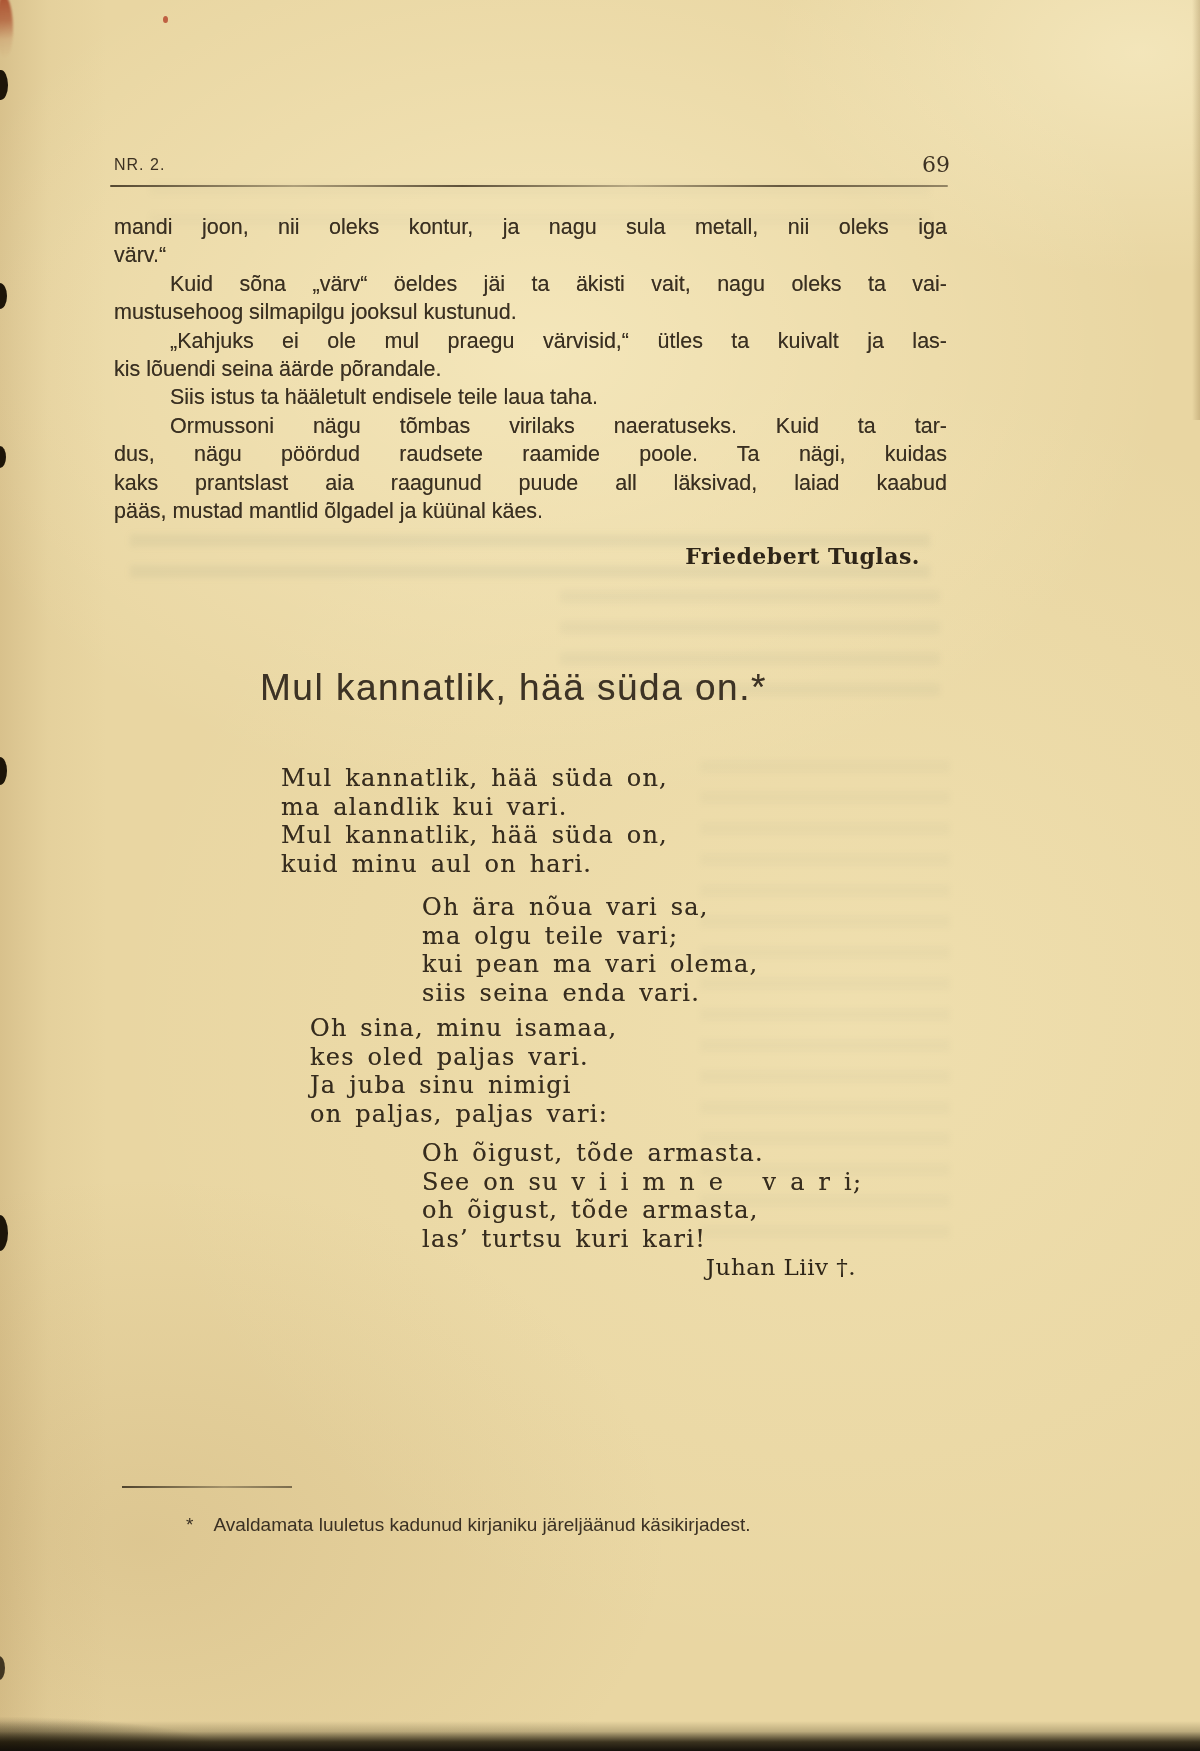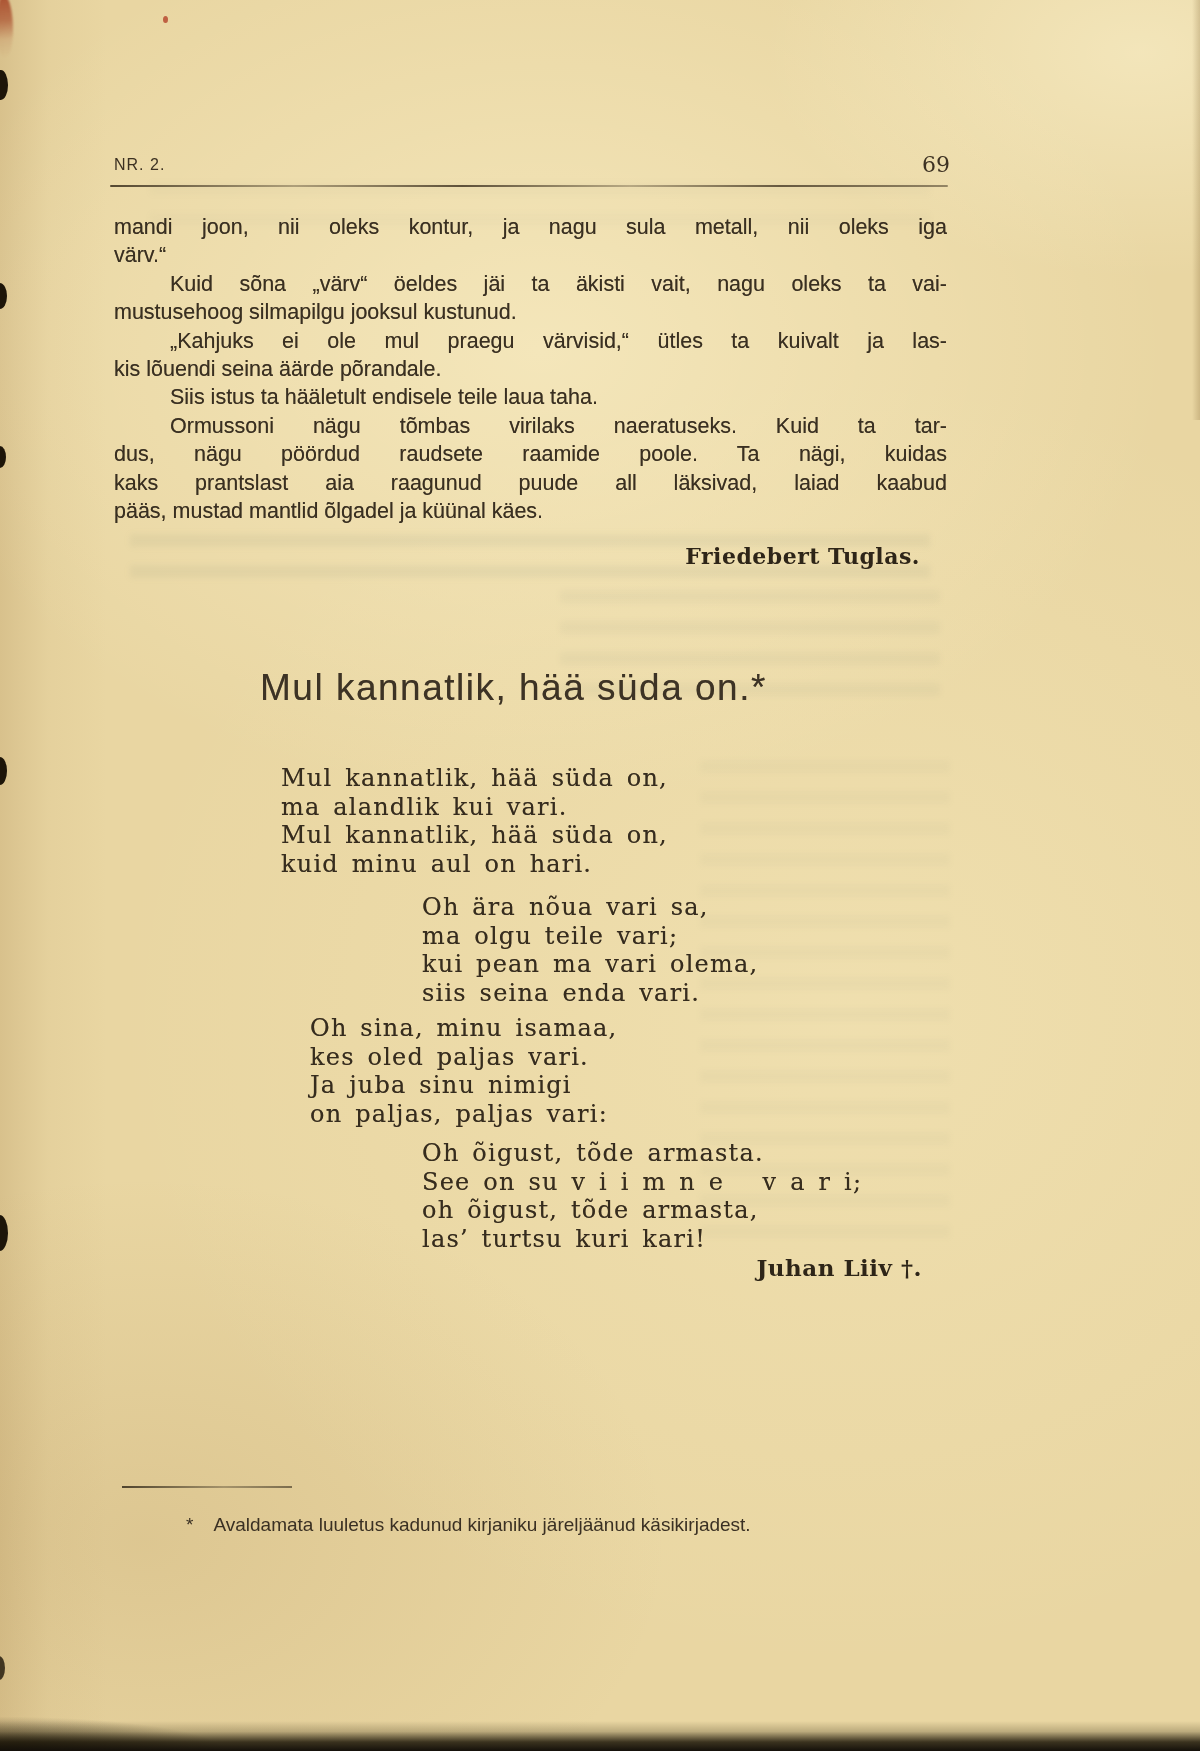--- a/index.html
+++ b/index.html
@@ -38,22 +38,22 @@
   
   .poem-title { position:absolute; left:260px; top:667px; font-size:37px; letter-spacing:1.5px;
     color:#3d3325; white-space:pre; text-shadow:0 0 0.6px rgba(61,51,37,0.5);text-align:center; }
   .stanza { position:absolute; font-family:"DejaVu Serif", serif; font-size:24px; color:#362c1e;
     letter-spacing:1.2px; word-spacing:4px; }
   .stanza .pln { line-height:28.6px; white-space:pre; text-shadow:0 0 0.5px rgba(54,44,30,0.5); }
   .s1 { left:281px; top:764px; }
   .s2 { left:422px; top:893px; }
   .s3 { left:290px; top:1014px;margin-left:20px; }
   .s4 { left:422px; top:1139px; }
-  .sig-poem { position:absolute; left:640px; top:1254px; width:282px; text-align:right;
-    font-family:"DejaVu Serif", serif; font-weight:bold; font-size:23px; color:#2e2518; letter-spacing:0.5px; }
+  .sig-poem { position:absolute; left:640px; top:1254px; width:282px; text-align:center;
+    font-family:"DejaVu Serif", serif; font-weight:normal; font-size:23px; color:#2e2518; letter-spacing:0.5px; }
   
   .fn-rule { position:absolute; left:122px; top:1486px; width:170px; height:1.6px;
     background:linear-gradient(90deg, rgba(55,45,28,0.85), rgba(55,45,28,0.35) 60%, rgba(55,45,28,0.6)); }
   .footnote { position:absolute; left:186px; top:1514px; font-size:19px; color:#3a3023; }
   .footnote .marker { display:inline-block; margin-right:20px; }
   
   .red-scrawl { position:absolute; left:-3px; top:-4px; width:16px; height:62px;
     background:linear-gradient(175deg, #a33d20 0%, rgba(163,61,32,0.7) 40%, rgba(163,61,32,0.15) 70%, transparent 100%);
     border-radius:40% 60% 50% 50%; filter:blur(1px); opacity:.85; }
   .red-speck { position:absolute; left:163px; top:16px; width:5px; height:7px; background:#b5432a;

